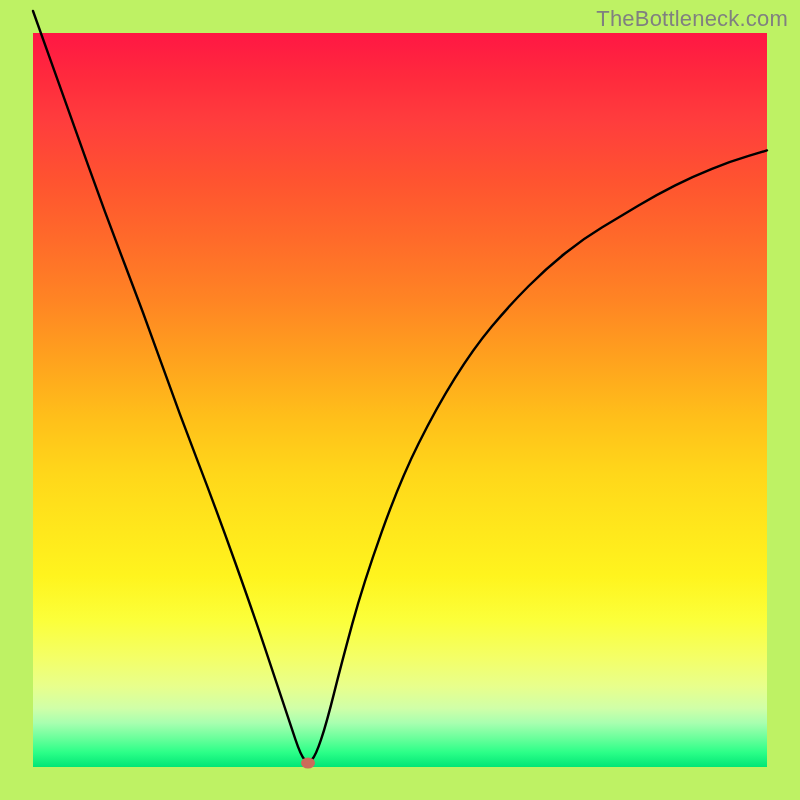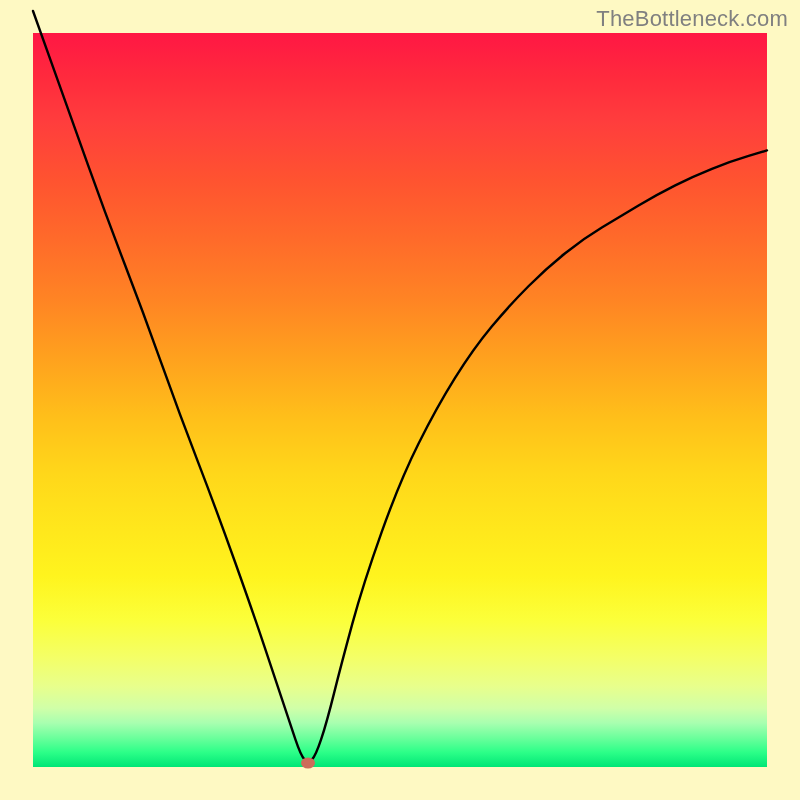--- a/index.html
+++ b/index.html
@@ -10,21 +10,21 @@
     background: #000;
     overflow: hidden;
     font-family: Arial, Helvetica, sans-serif;
   }
   .frame {
     position: absolute;
     left: 0;
     top: 0;
     width: 800px;
     height: 800px;
-    background: #fef9c3;
+    background: #bef264;
   }
   .plot {
     position: absolute;
     left: 33px;
     top: 33px;
     width: 734px;
     height: 734px;
     
     background: linear-gradient(
       to bottom,

